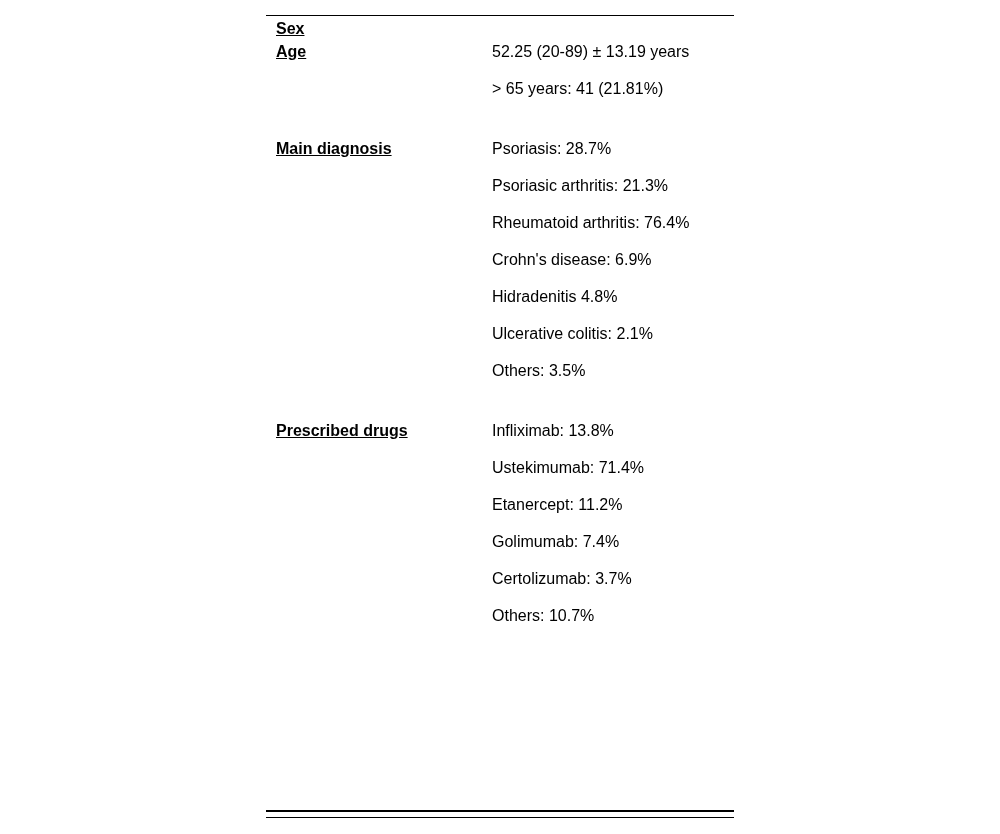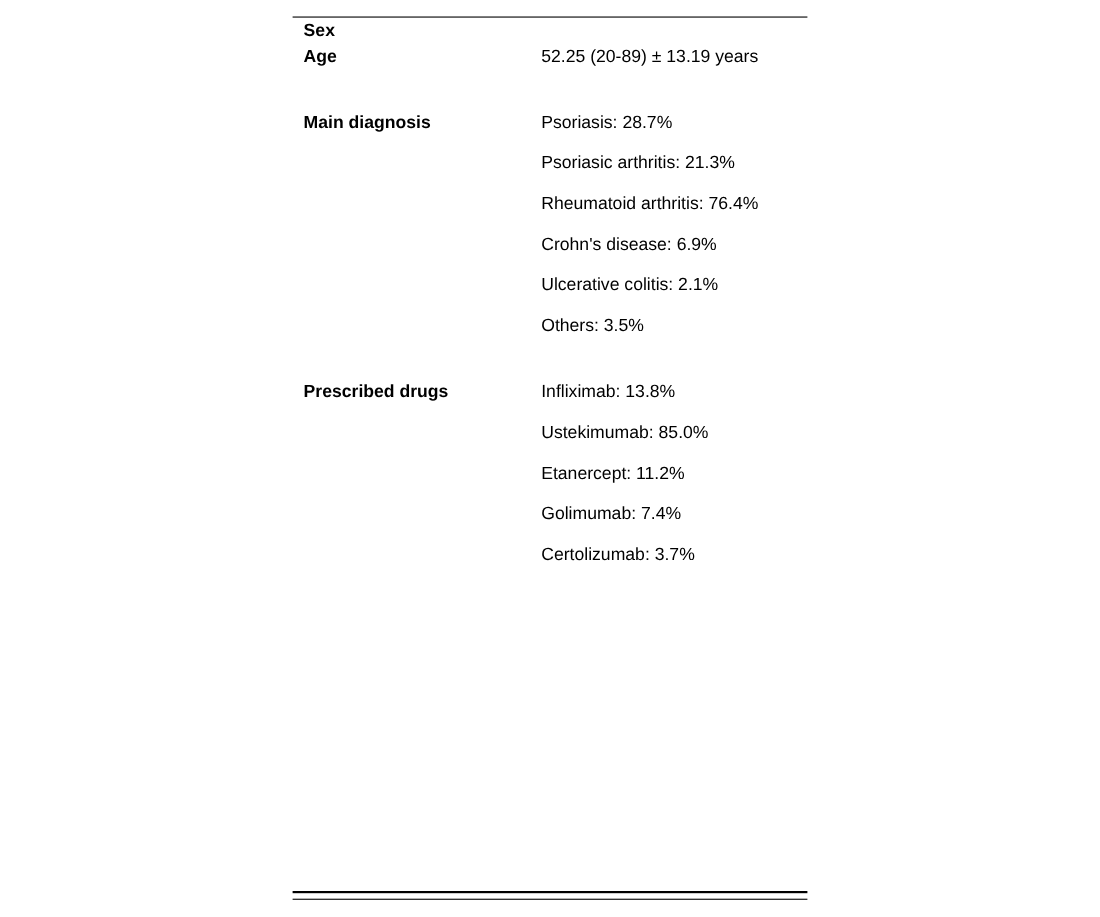--- a/index.html
+++ b/index.html
@@ -1,21 +1,21 @@
 <!DOCTYPE html>
 <html><head>
   <meta charset="utf-8">
   <style>
     html, body { margin: 0; padding: 0; background: #ffffff; }
     body { width: 1000px; height: 834px; position: relative; overflow: hidden;
            font-family: "Liberation Sans", sans-serif; color: #000; font-size: 16px; }
     .table-wrap { position: absolute; left: 266px; top: 15px; width: 468px; }
     .top-rule { height: 0; border-top: 1px solid #000; }
     .section { position: relative; }
-    .label { position: absolute; left: 10px; font-weight: bold; line-height: 24px; }
+    .label { position: absolute; left: 10px; font-weight: bold; line-height: 24px; text-decoration: underline; }
     .values { margin-left: 226px; }
     .value { height: 37px; line-height: 24px; }
     .gap { height: 23px; }
     .bottom-rule-1 { position: absolute; left: 266px; top: 810px; width: 468px; border-top: 2px solid #000; }
     .bottom-rule-2 { position: absolute; left: 266px; top: 817px; width: 468px; border-top: 1px solid #000; }
   </style>
 </head>
 <body>
 
 <div class="table-wrap">
@@ -26,43 +26,46 @@
     <div class="label">Sex</div>
     <div class="values">
     </div>
   </div>
   <div class="gap"></div>
 
   <div class="section">
     <div class="label">Age</div>
     <div class="values">
       <div class="value">52.25 (20-89) ± 13.19 years</div>
+      <div class="value">&gt; 65 years: 41 (21.81%)</div>
     </div>
   </div>
   <div class="gap"></div>
 
   <div class="section">
     <div class="label">Main diagnosis</div>
     <div class="values">
       <div class="value">Psoriasis: 28.7%</div>
       <div class="value">Psoriasic arthritis: 21.3%</div>
       <div class="value">Rheumatoid arthritis: 76.4%</div>
       <div class="value">Crohn's disease: 6.9%</div>
+      <div class="value">Hidradenitis 4.8%</div>
       <div class="value">Ulcerative colitis: 2.1%</div>
       <div class="value">Others: 3.5%</div>
     </div>
   </div>
   <div class="gap"></div>
 
   <div class="section">
     <div class="label">Prescribed drugs</div>
     <div class="values">
       <div class="value">Infliximab: 13.8%</div>
-      <div class="value">Ustekimumab: 85.0%</div>
+      <div class="value">Ustekimumab: 71.4%</div>
       <div class="value">Etanercept: 11.2%</div>
       <div class="value">Golimumab: 7.4%</div>
       <div class="value">Certolizumab: 3.7%</div>
+      <div class="value">Others: 10.7%</div>
     </div>
   </div>
 </div>
 
 <div class="bottom-rule-1"></div>
 <div class="bottom-rule-2"></div>
 
 </body></html>

